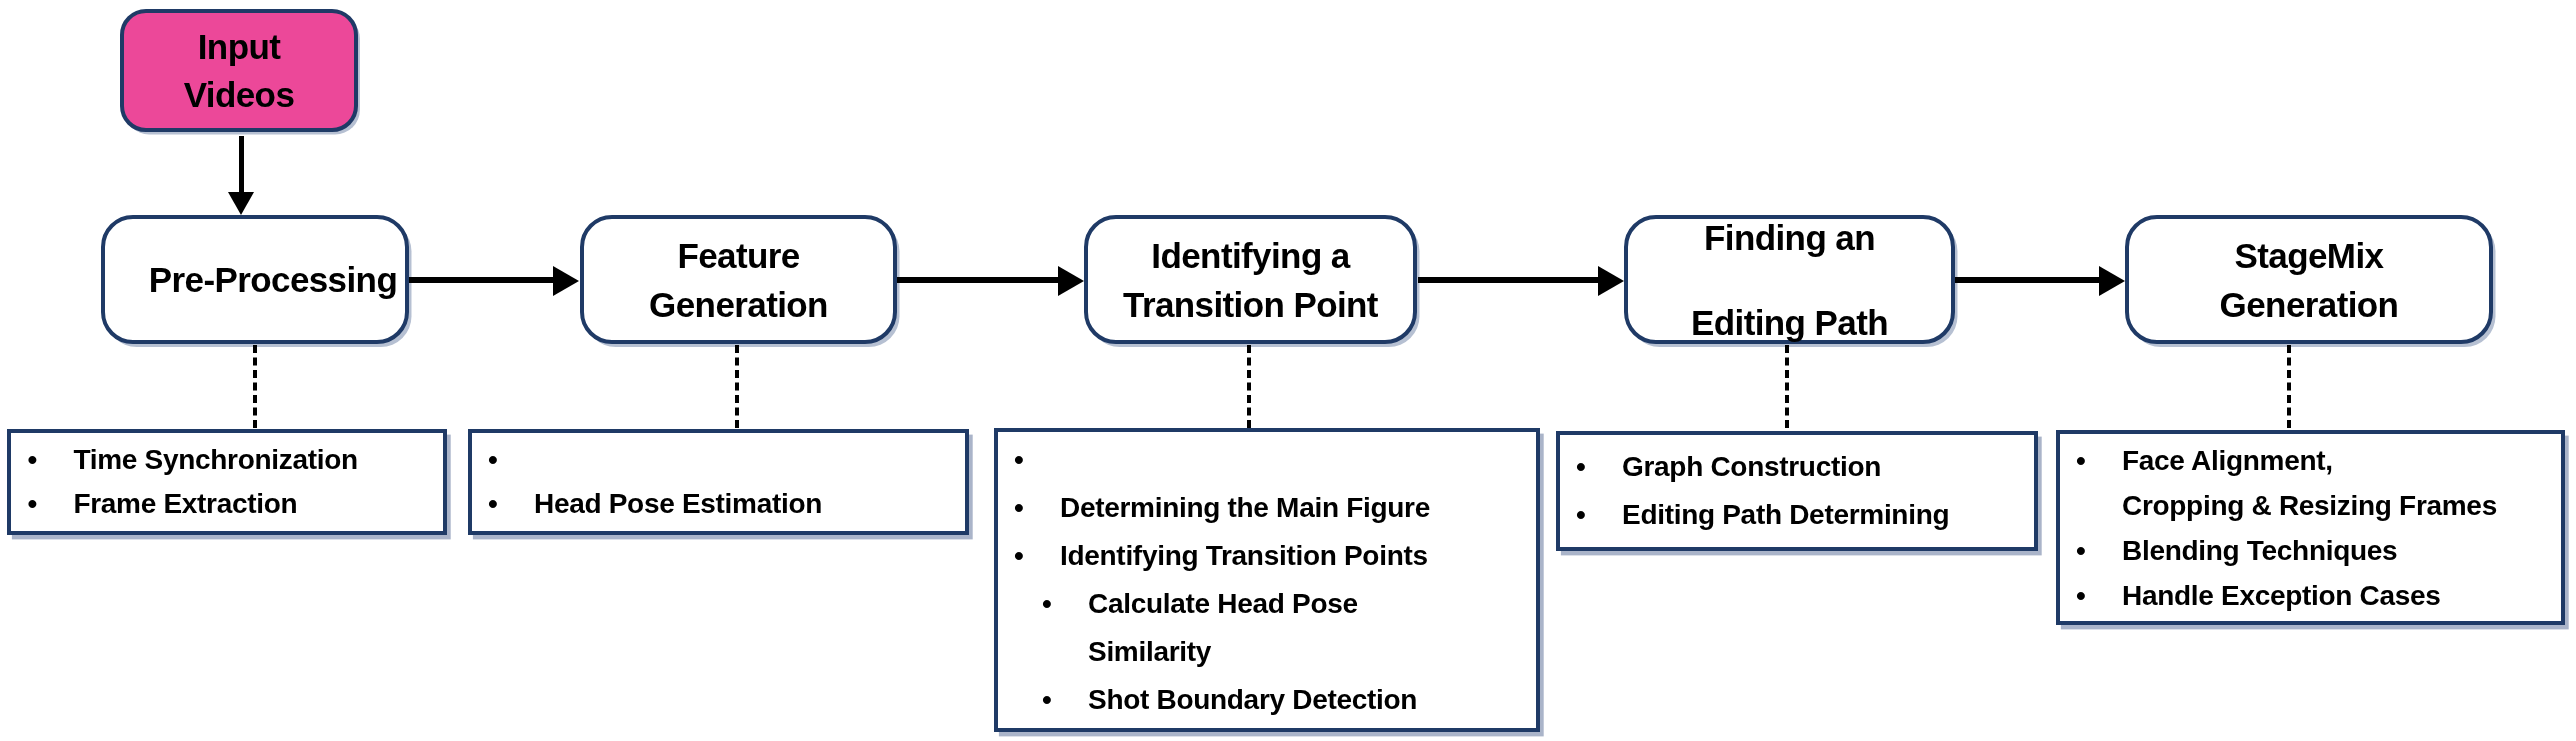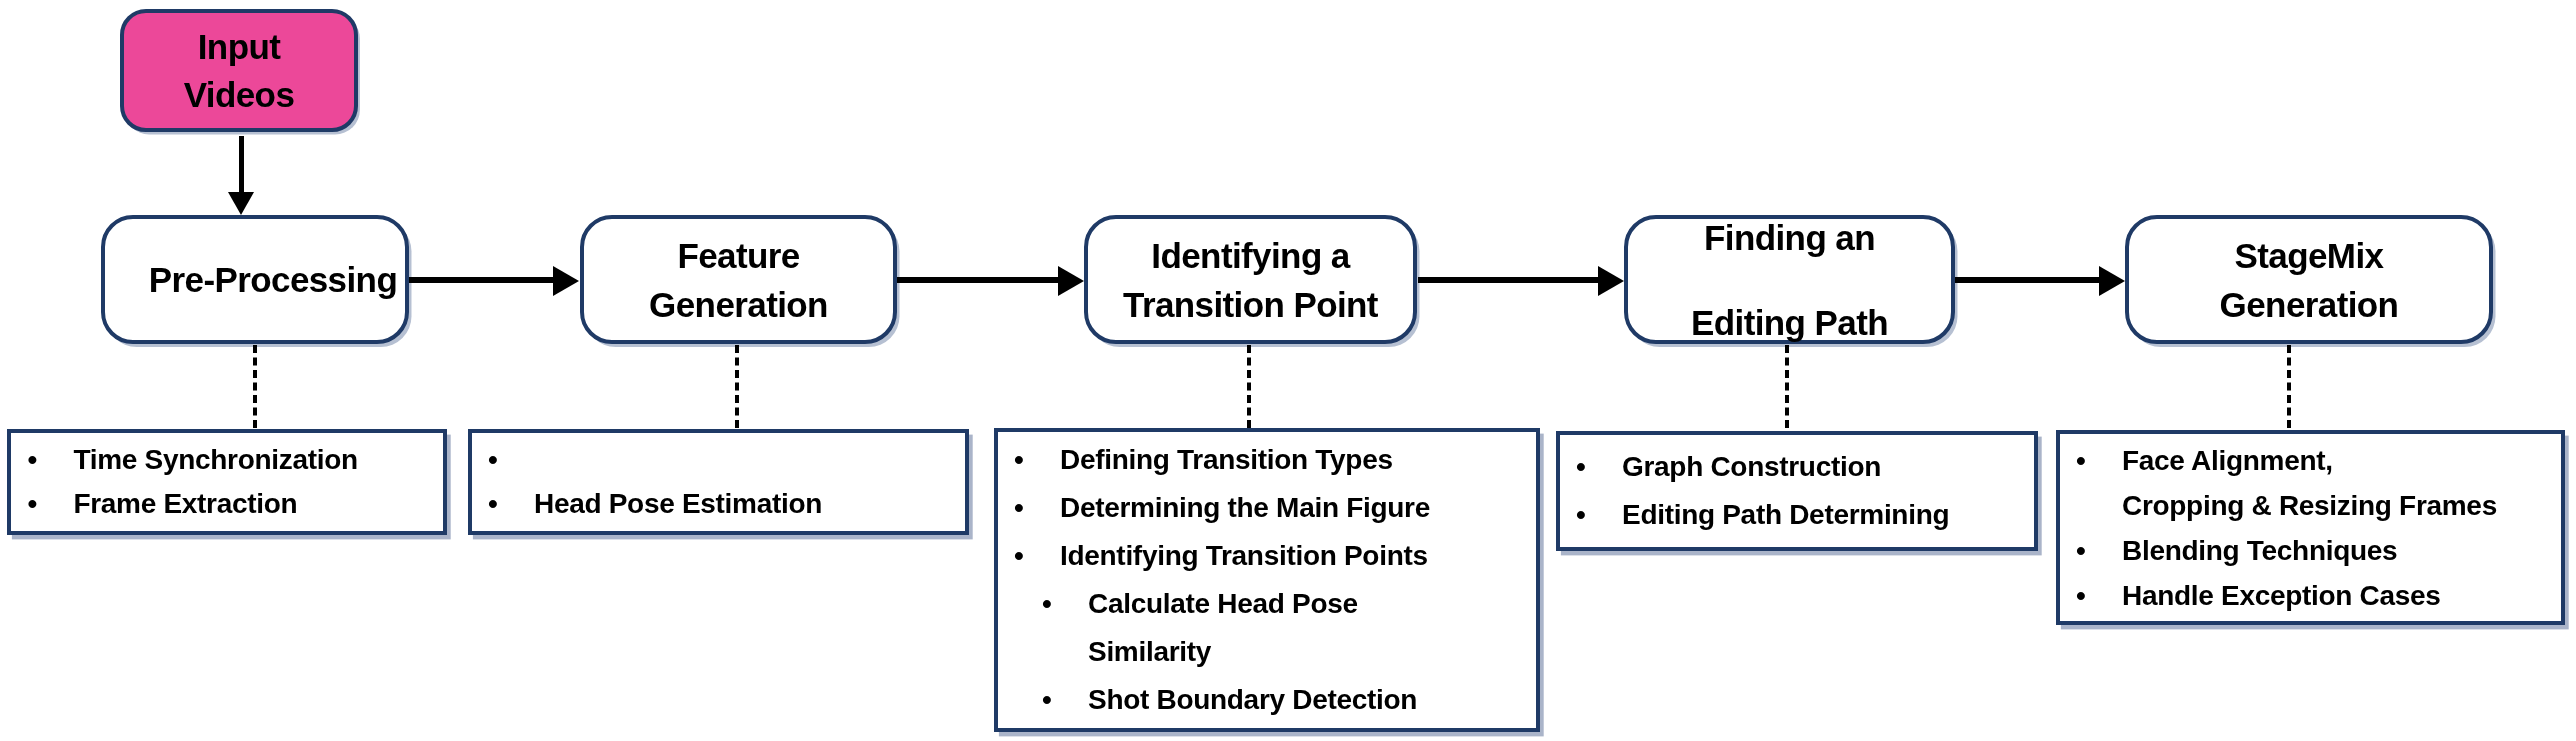--- a/index.html
+++ b/index.html
@@ -150,21 +150,20 @@
     </div>
     <div class="drow">
       <span class="b">•</span>
       <span>Head Pose Estimation</span>
     </div>
   </div>
 
   <div class="dbox lh78" style="left:994px;top:428px;width:546px;height:304px;">
     <div class="drow">
       <span class="b">•</span>
-      <span>Defining Transition Types</span>
     </div>
     <div class="drow">
       <span class="b">•</span>
       <span>Determining the Main Figure</span>
     </div>
     <div class="drow">
       <span class="b">•</span>
       <span>Identifying Transition Points</span>
     </div>
     <div class="drow sub">

